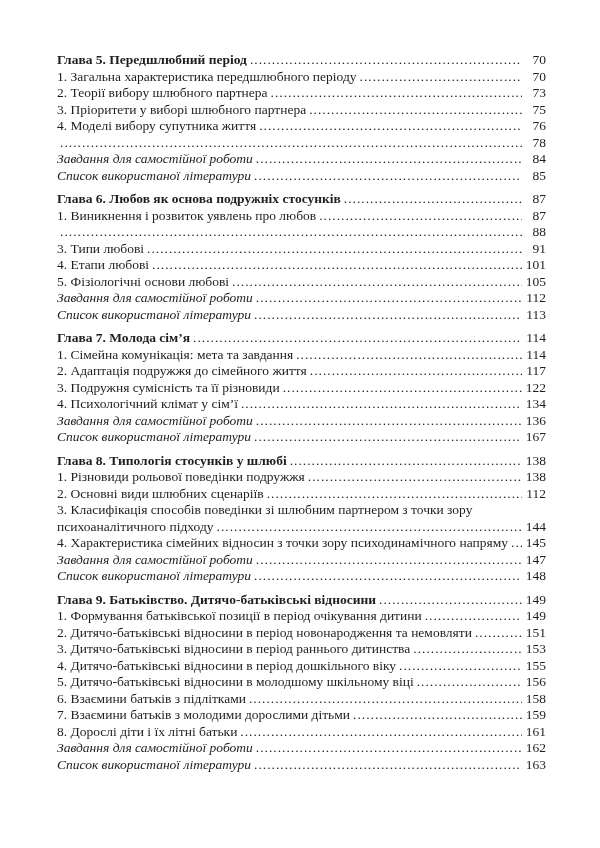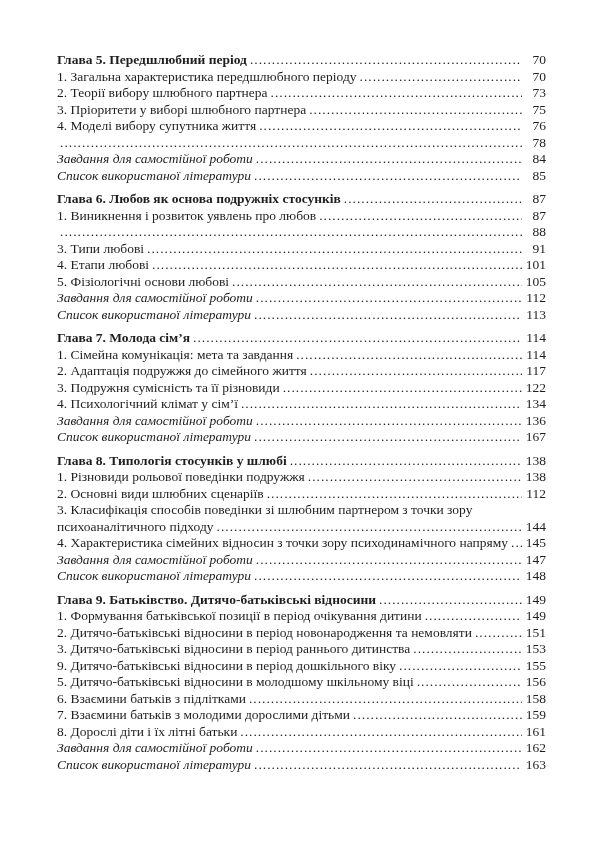--- a/index.html
+++ b/index.html
@@ -230,21 +230,21 @@
     <span class="label">2. Дитячо-батьківські відносини в період новонародження та немовляти</span>
     <span class="leader"></span>
     <span class="pagenum">151</span>
   </div>
         <div class="toc-row kind-item">
     <span class="label">3. Дитячо-батьківські відносини в період раннього дитинства</span>
     <span class="leader"></span>
     <span class="pagenum">153</span>
   </div>
         <div class="toc-row kind-item">
-    <span class="label">9. Дитячо-батьківські відносини в період дошкільного віку</span>
+    <span class="label">4. Дитячо-батьківські відносини в період дошкільного віку</span>
     <span class="leader"></span>
     <span class="pagenum">155</span>
   </div>
         <div class="toc-row kind-item">
     <span class="label">5. Дитячо-батьківські відносини в молодшому шкільному віці</span>
     <span class="leader"></span>
     <span class="pagenum">156</span>
   </div>
         <div class="toc-row kind-item">
     <span class="label">6. Взаємини батьків з підлітками</span>

